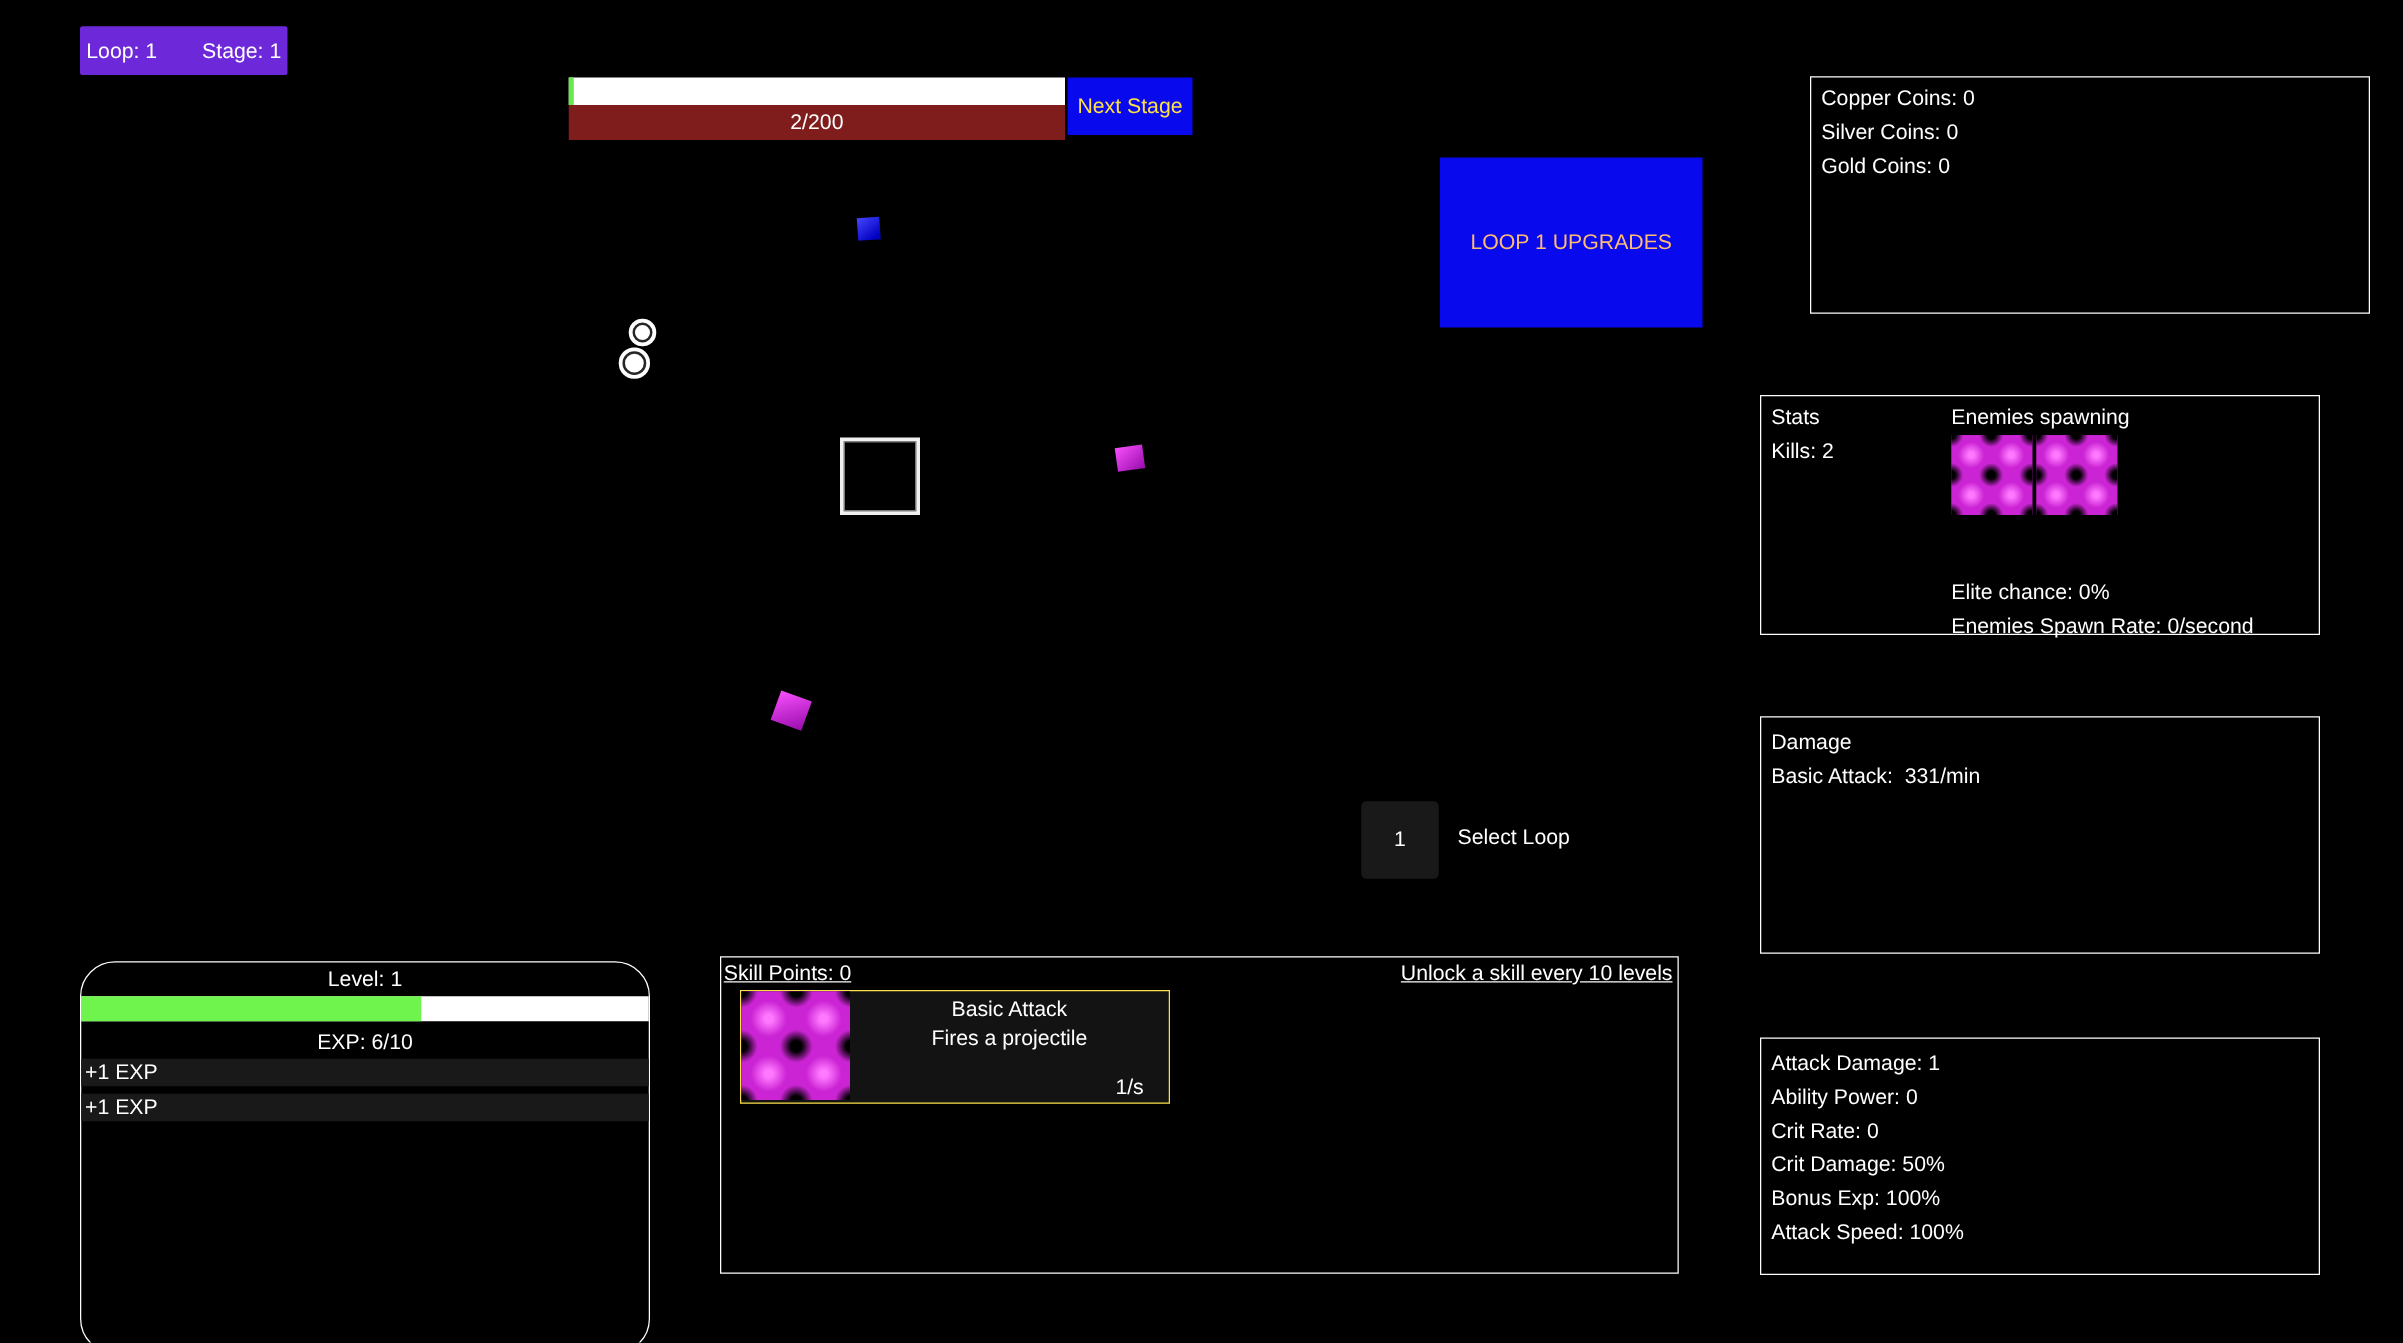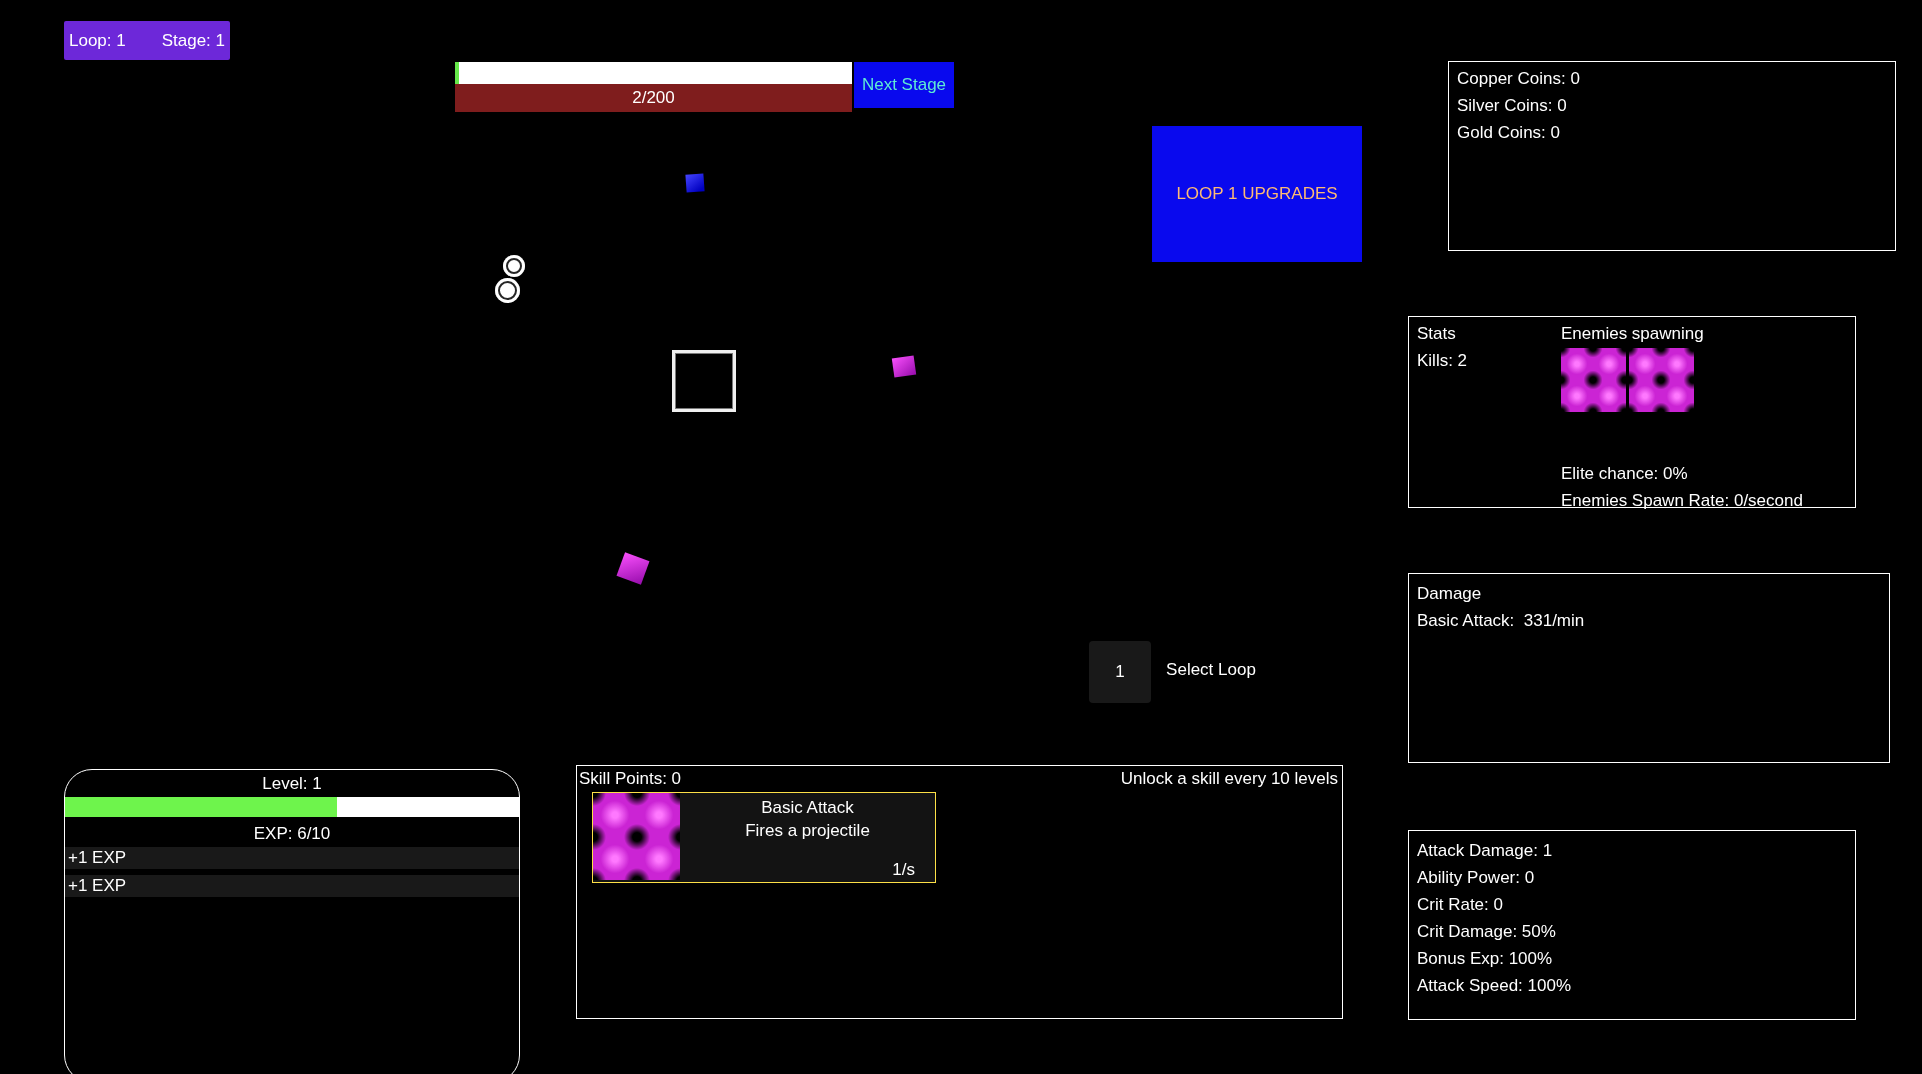--- a/index.html
+++ b/index.html
@@ -9,21 +9,21 @@
 
   
   .hud{left:64px;top:21px;width:166px;height:39px;background:#6d28d9;border-radius:2px;
        display:flex;justify-content:space-between;align-items:center;padding:0 5px;}
 
   
   .sp-bar{left:455px;top:62px;width:397px;height:22px;background:#fff;}
   .sp-fill{height:100%;background:#66e94a;}
   .sp-label{left:455px;top:84px;width:397px;height:28px;background:#7f1d1d;
             text-align:center;line-height:28px;}
-  .next-stage{left:854px;top:62px;width:100px;height:46px;background:#0909ee;color:#5eead4;
+  .next-stage{left:854px;top:62px;width:100px;height:46px;background:#0909ee;color:#fde047;
               border:none;font:inherit;font-family:inherit;text-align:center;cursor:pointer;}
 
   
   .projectile{left:686px;top:174px;width:18px;height:18px;
               background:linear-gradient(145deg,#4646ff 0%,#0000c0 85%);transform:rotate(-4deg);}
   .orb{background:#fff;border-radius:50%;
        box-shadow:inset 0 0 0 3px #fff, inset 0 0 0 5px rgba(0,0,0,.85);}
   .orb1{left:503px;top:255px;width:22px;height:22px;}
   .orb2{left:495px;top:278px;width:25px;height:25px;}
   .player{left:672px;top:350px;width:64px;height:62px;border:3px solid #f0f0f0;
@@ -43,41 +43,41 @@
   .stats-left{width:144px;}
   .stats-right{flex:1;}
   .tex-row{display:flex;gap:3px;margin:1px 0 0;}
   .tex{background-color:#cb24d4;
        background-image:
          radial-gradient(circle,#000 14%,rgba(0,0,0,0) 42%),
          radial-gradient(circle,#ff78ff 10%,rgba(255,120,255,0) 46%);}
   .tex64{width:65px;height:64px;background-size:32px 32px,32px 32px;
          background-position:16px 16px,0 0;}
   .stats-spacer{height:48px;}
-  .damage{left:1408px;top:573px;width:482px;height:190px;padding:6px 8px;}
+  .damage{left:1408px;top:573px;width:448px;height:190px;padding:6px 8px;}
   .attrs{left:1408px;top:830px;width:448px;height:190px;padding:6px 8px;}
   .pre{white-space:pre;}
 
   
   .select-loop-title{left:1111px;top:616px;width:200px;text-align:center;margin-top:44px;}
   .loop-btn{left:1089px;top:641px;width:62px;height:62px;background:#191919;color:#fff;
             border:none;border-radius:4px;font:inherit;font-family:inherit;cursor:pointer;}
 
   
   .level{left:64px;top:769px;width:456px;height:314px;padding:0;border-radius:28px;}
   .level-title{margin-top:3px;height:22px;line-height:22px;text-align:center;}
   .exp-bar{height:20px;background:#fff;margin:2px 0 4px;}
   .exp-fill{height:100%;background:#6ef44c;}
   .exp-label{height:26px;line-height:26px;text-align:center;}
   .log-row{height:22px;line-height:22px;background:#191919;margin-bottom:6px;padding-left:3px;}
 
   
   .skills{left:576px;top:765px;width:767px;height:254px;padding:0;}
   .skills-header{display:flex;justify-content:space-between;align-items:flex-start;
-                 padding:2px 4px 0 2px;height:22px;line-height:22px;}
+                 padding:2px 4px 0 2px;height:22px;line-height:22px;text-decoration:underline;}
   .skill-card{margin:2px 0 0 15px;width:342px;height:89px;border:1px solid #fde047;
               background:#131313;display:flex;cursor:pointer;}
   .tex87{width:87px;height:87px;flex:none;background-size:44px 44px,44px 44px;
          background-position:22px 22px,0 0;}
   .skill-body{flex:1;position:relative;text-align:center;padding-top:3px;line-height:23px;}
   .skill-rate{position:absolute;right:20px;bottom:2px;line-height:20px;text-align:center;}
 </style>
 </head>
 <body>
 

